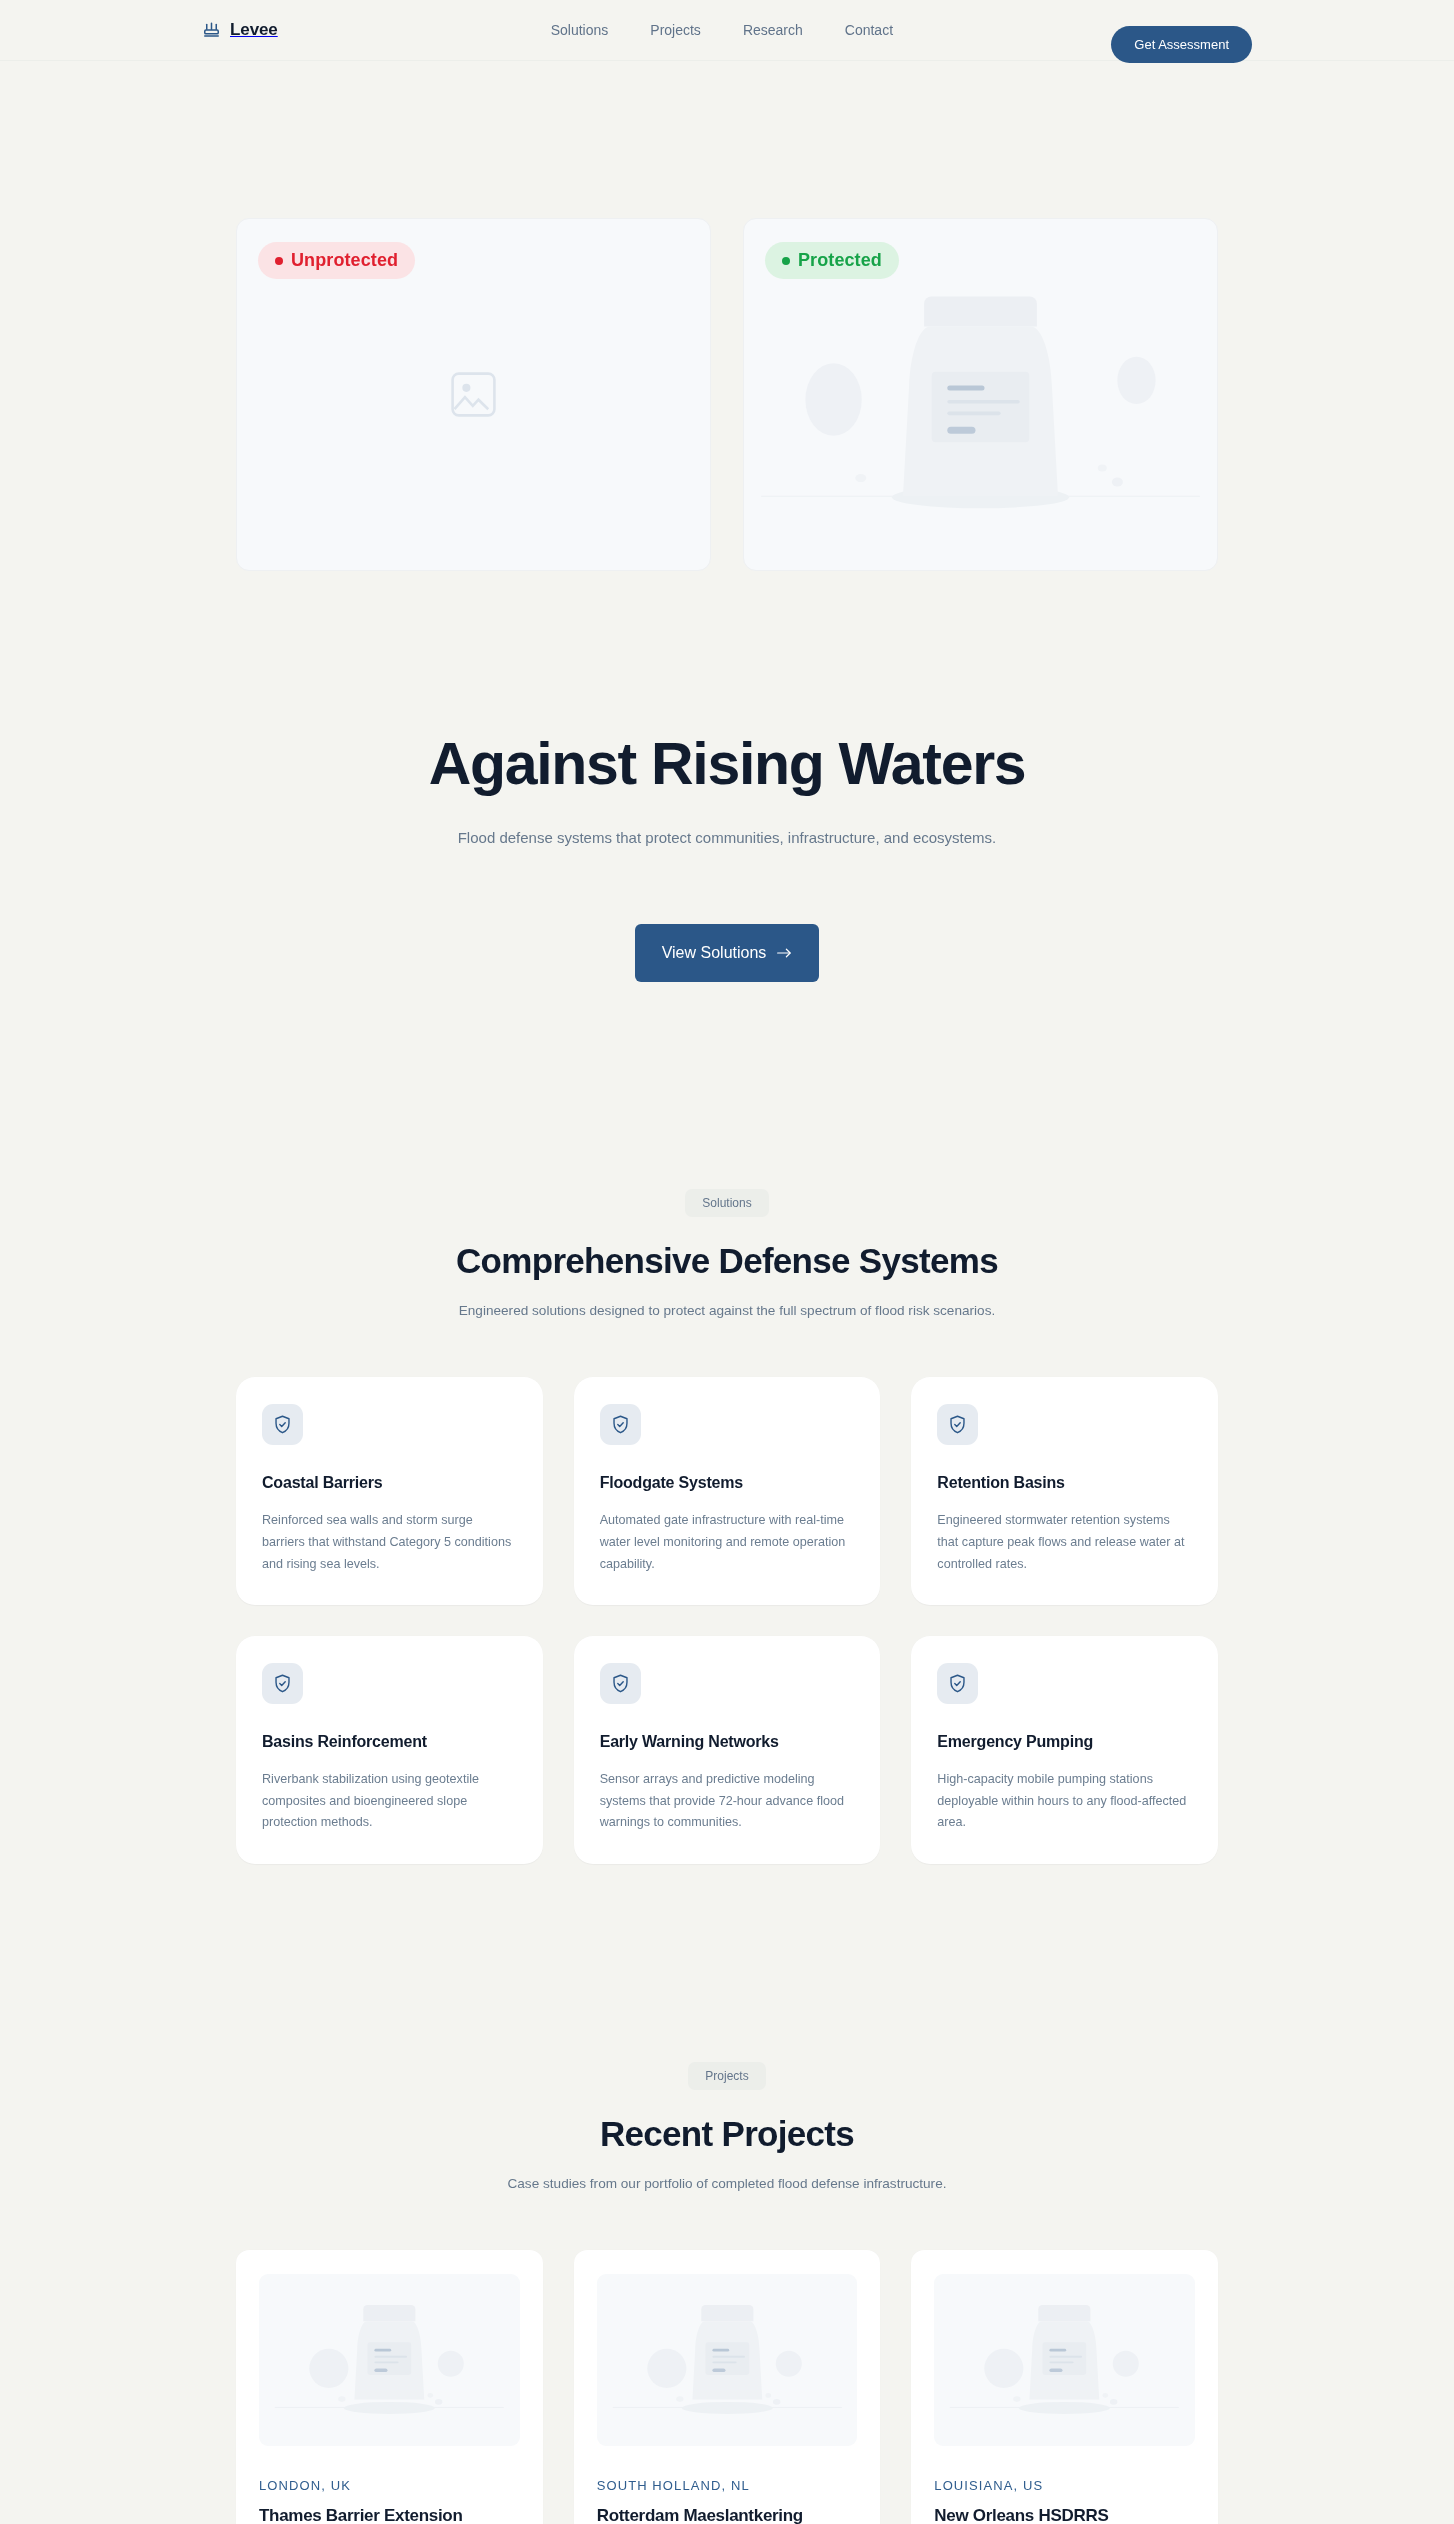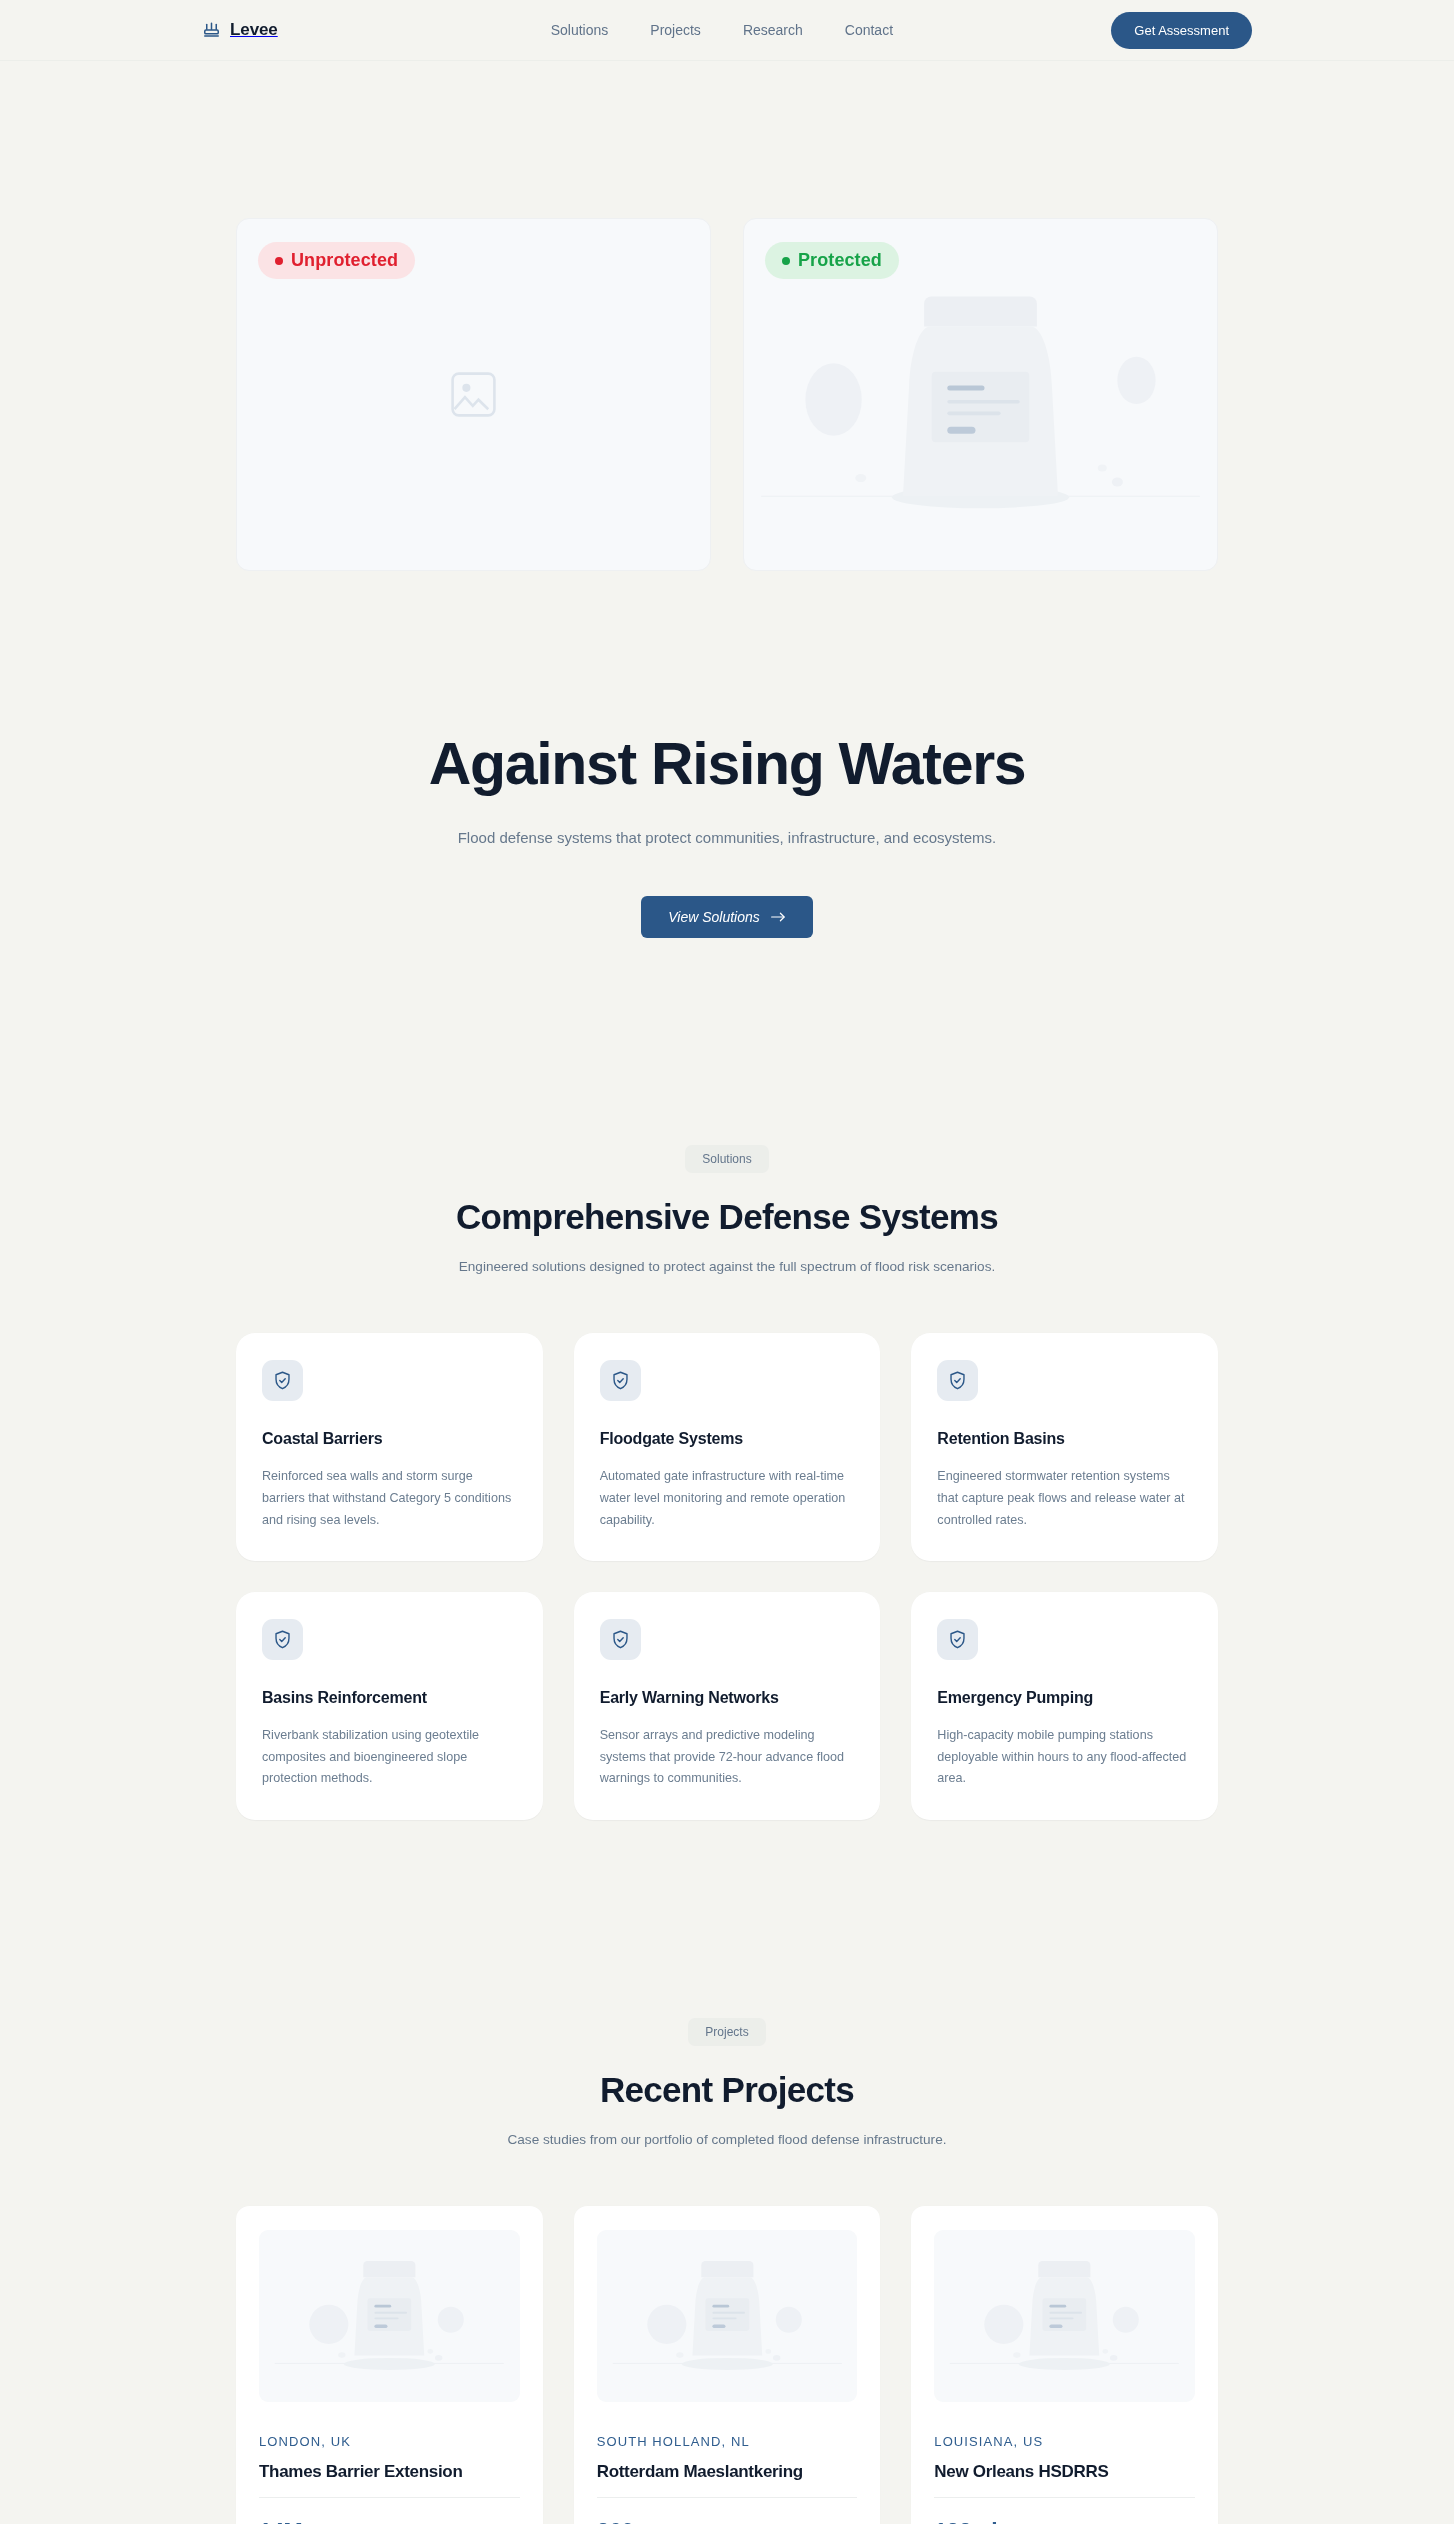--- a/index.html
+++ b/index.html
@@ -43,21 +43,21 @@
   .nav-links{
     display:flex;gap:42px;margin-left:273px;
   }
   .nav-link{
     font-size:14px;color:#60738a;text-decoration:none;white-space:nowrap;
   }
   .nav-spacer{flex:1;}
   .btn{
     display:inline-flex;align-items:center;gap:11px;
     background:var(--accent);color:#fff;border:none;
-    font-family:inherit;cursor:pointer;white-space:nowrap;
+    font-family:inherit;cursor:pointer;white-space:nowrap;margin-top:28px;
   }
   .btn-nav{
     font-size:13px;padding:11px 23px;border-radius:504px;font-weight:400;
   }
 
   
   .hero{padding-top:157px;}
   .hero-cards{
     width:982px;margin:0 auto;
     display:grid;grid-template-columns:475px 475px;gap:32px;
@@ -86,21 +86,21 @@
     margin-top:96px;text-align:center;
     font-size:59px;line-height:1.11;font-weight:700;
     color:var(--ink);letter-spacing:-1.3px;
   }
   .hero-sub{
     margin:28px auto 0;text-align:center;width:566px;
     font-size:15px;line-height:1.62;color:#66788c;font-weight:400;
   }
   .hero-cta{margin-top:46px;display:flex;justify-content:center;}
   .btn-lg{
-    font-size:14px;padding:13px 27px;border-radius:6px;font-weight:400;font-style:italic;
+    font-size:16px;padding:20px 27px;border-radius:6px;font-weight:400;
   }
   .arrow{display:inline-block;width:15px;height:10px;flex:0 0 auto;}
 
   
   .section-head{text-align:center;}
   .chip{
     display:inline-block;background:var(--chip);color:#63758b;
     font-size:12px;padding:7px 17px;border-radius:7px;
   }
   .section-title{

